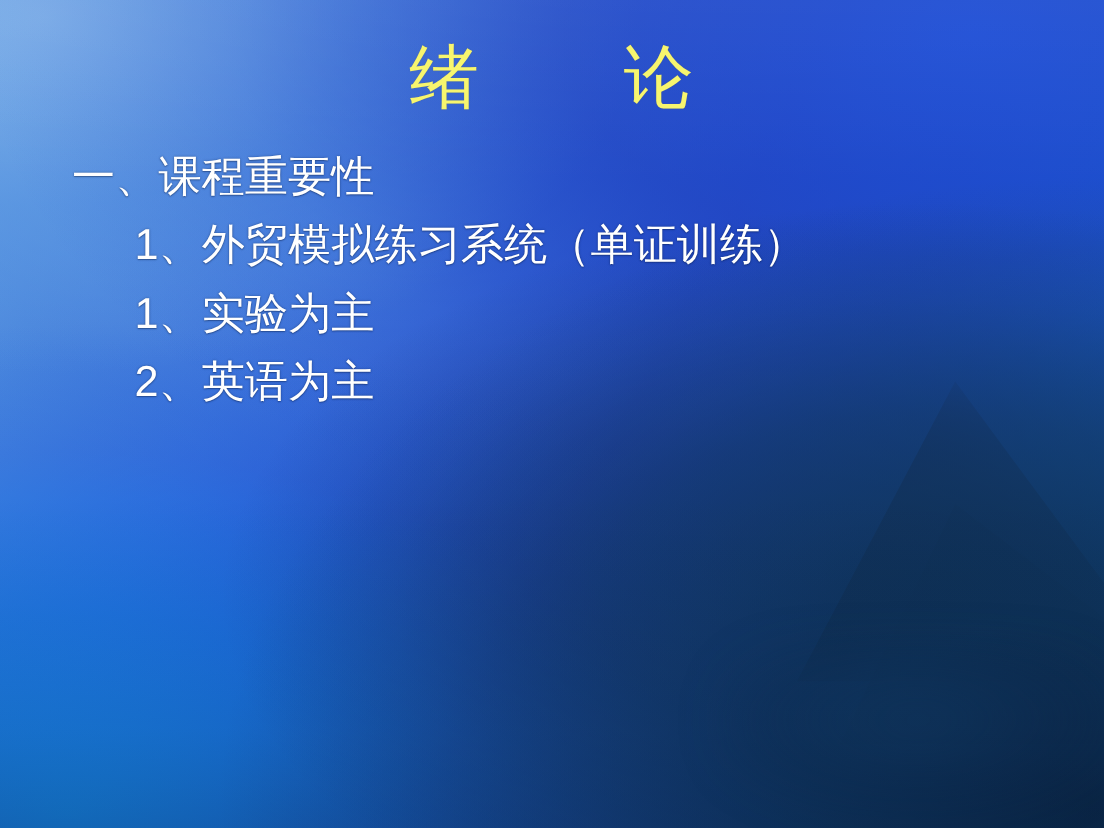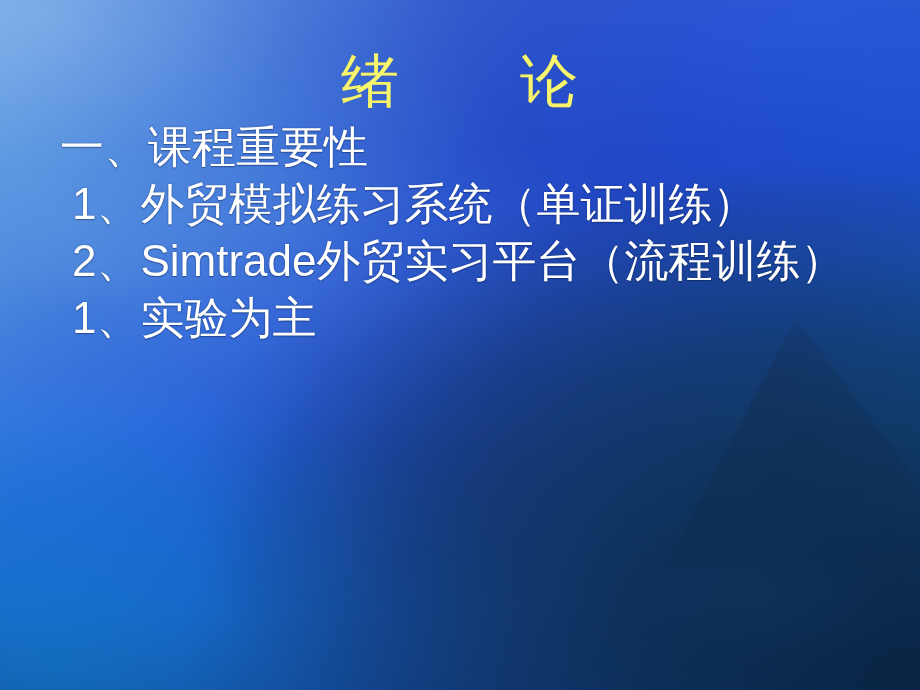--- a/index.html
+++ b/index.html
@@ -148,43 +148,42 @@
     top: 34px;
     width: 920px;
     text-align: center;
     color: #f7f56e;
     font-size: 58px;
     line-height: 62px;
     font-weight: 400;
     letter-spacing: 1px;
     white-space: pre;
     text-shadow: 0 0 1px rgba(140,120,0,0.35);
-    margin-top: 16px;
   }
 
   .body-list {
     position: absolute;
     left: 0;
     top: 118px;
     width: 920px;
   }
 
   .line {
     color: #ffffff;
-    font-size: 44px;
+    font-size: 36px;
     line-height: 57px;
     font-weight: 400;
     white-space: pre;
     letter-spacing: 0px;
     text-shadow:
       0 0 2px rgba(10,30,70,0.45),
       0 1px 1px rgba(8,26,64,0.35);
   }
   .lvl1 { padding-left: 60px; }
-  .lvl2 { padding-left: 72px; }
+  .lvl2 { padding-left: 112px; }
 
 </style>
 </head>
 <body>
 
 <div id="slide">
 
   <div class="bg-layer bg-base"></div>
   <div class="bg-layer bg-midglow"></div>
   <div class="bg-layer bg-topleft"></div>
@@ -201,23 +200,23 @@
 
     <div class="slide-title">绪       论</div>
 
     <div class="body-list">
 
       <div class="line lvl1">一、课程重要性</div>
 
 
       <div class="line lvl2">1、外贸模拟练习系统（单证训练）</div>
 
-      <div class="line lvl2">2、Simtrade外贸实习平台（流程训练）</div>
 
 
       <div class="line lvl2">1、实验为主</div>
 
+      <div class="line lvl2">2、英语为主</div>
 
 
 
     </div>
   </div>
 </div>
 
 </body></html>

